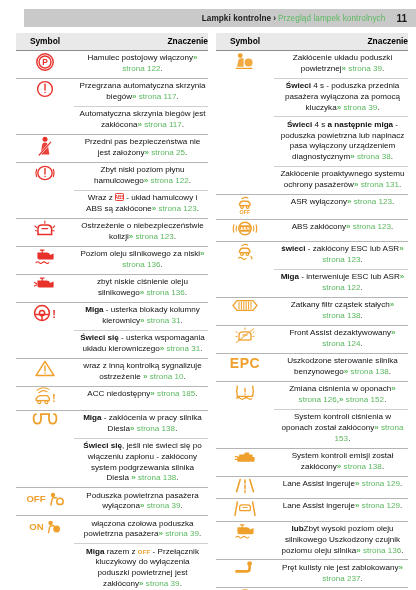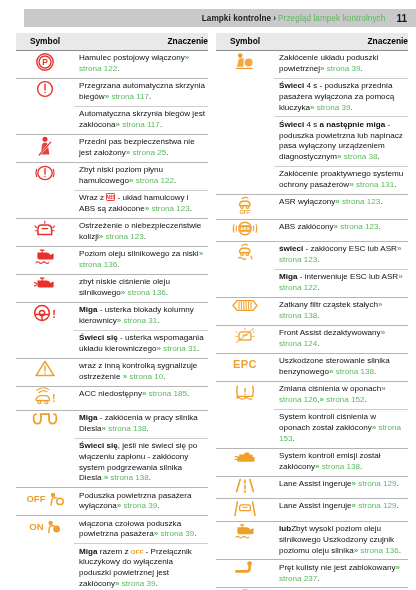--- a/index.html
+++ b/index.html
@@ -40,33 +40,33 @@
   .th-mean{padding-left:5px !important;text-align:right;}
 
   td.sym{
     width:58px;text-align:center;
     border-bottom:1.1px solid #b5b5b5;
     border-top:0;
   }
   td.mean{
     border-bottom:1.1px solid #b5b5b5;
     padding:2.5px 2px 3px 5px !important;
-    font-size:8.1px;line-height:1.33;color:#111;
+    font-size:8.1px;line-height:1.33;color:#111;text-align:center;
   }
   td.mean.sub{border-bottom:0.8px solid #cfcfcf;}
   td.sym.grp{border-bottom:1.1px solid #b5b5b5;}
 
   .b{font-weight:bold;}
   .lnk{color:#5cb860;}
   .arw{color:#5cb860;font-weight:bold;}
 
   
   .ic{display:inline-block;line-height:1;}
   svg{display:block;margin:0 auto;}
-  .epc{font-size:11px;font-weight:bold;color:#efa02c;letter-spacing:.5px;margin-top:28px;}
+  .epc{font-size:14px;font-weight:bold;color:#efa02c;letter-spacing:.5px;margin-top:28px;}
   .onoff{font-size:9.6px;font-weight:bold;color:#efa02c;}
   .onoff-row{display:flex;align-items:center;justify-content:center;gap:2px;}
 </style>
 </head>
 <body>
 
 <div class="page">
 
   <div class="hdr">
     <div class="tab"></div>

